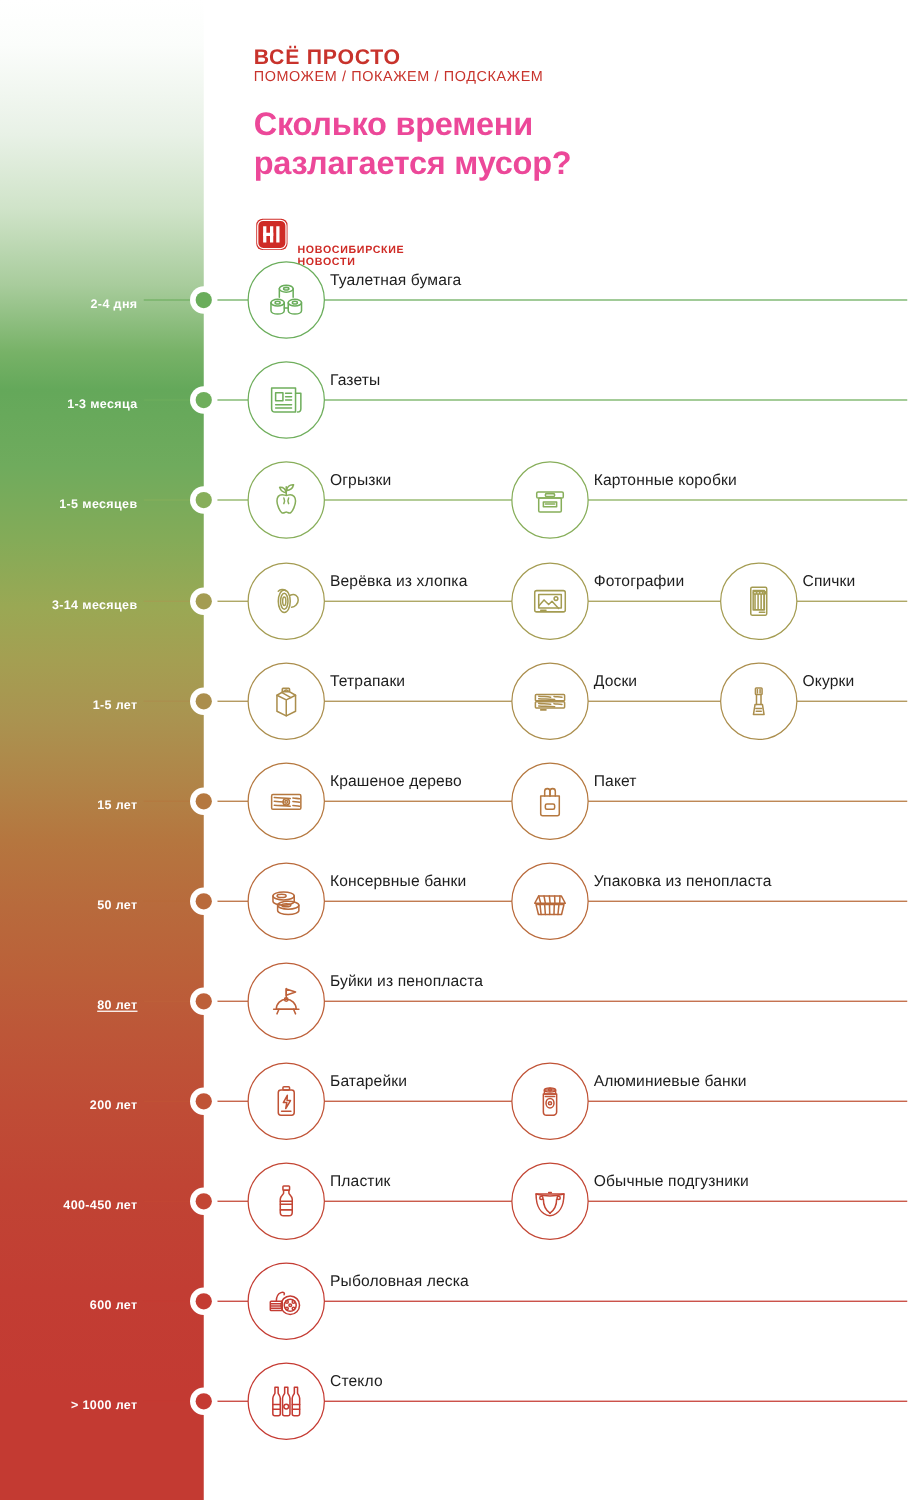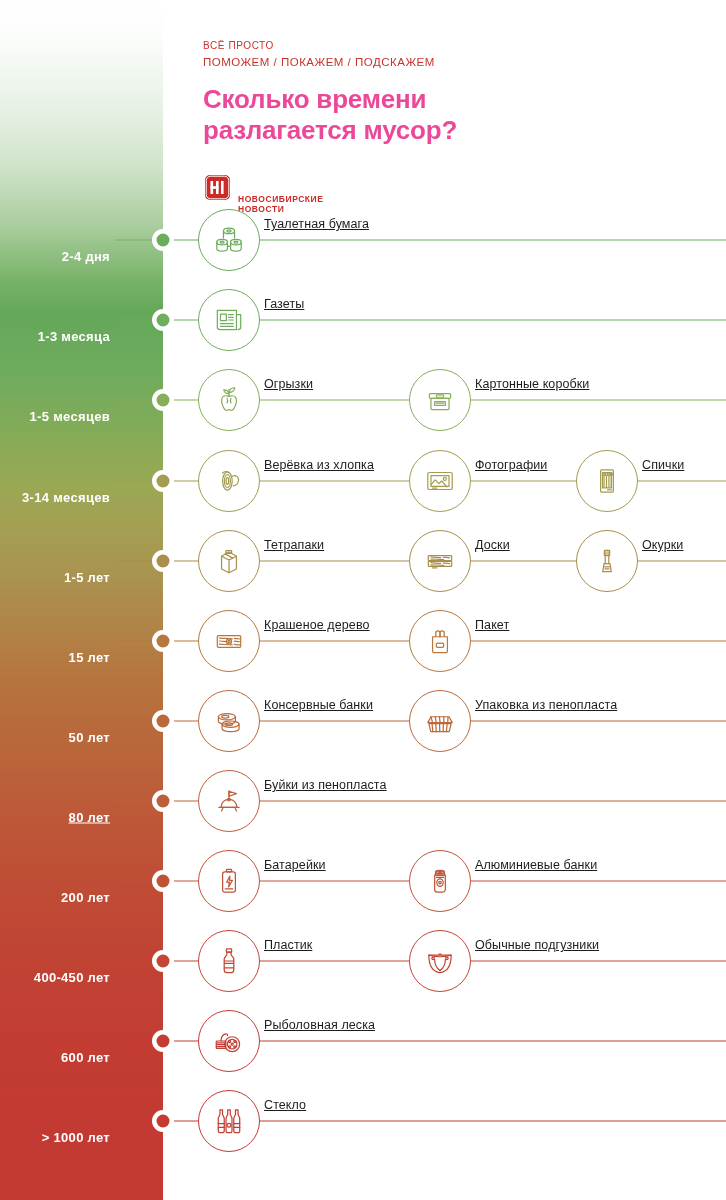--- a/index.html
+++ b/index.html
@@ -36,21 +36,21 @@
       #bf4d36 73.5%,
       #c04434 79%,
       #c23d33 86%,
       #c33a32 93%,
       #c33a32 100%);
   }
 
   
   .header{position:absolute;left:203px;top:38px;width:500px;}
   .kicker{
-    font-size:10px;font-weight:normal;letter-spacing:.6px;
+    font-size:17px;font-weight:bold;letter-spacing:.6px;
     color:#c8332c;line-height:15px;
   }
   .kicker-sub{
     font-size:11.5px;font-weight:normal;letter-spacing:.5px;
     color:#c8332c;line-height:16px;margin-top:1px;
   }
   .title{
     margin-top:14px;
     font-size:26px;font-weight:bold;color:#ec4899;
     line-height:31px;letter-spacing:-0.2px;
@@ -84,23 +84,23 @@
     background:#ffffff;
     transform:translate(-50%,-50%);
   }
   .dot i{
     position:absolute;left:50%;top:50%;
     width:13px;height:13px;border-radius:50%;
     transform:translate(-50%,-50%);
     display:block;
   }
   .time-label{
-    position:absolute;top:16px;right:0;
+    position:absolute;top:4px;right:0;
     transform:translateY(-50%);
-    color:#ffffff;font-size:13px;font-weight:bold;
+    color:#ffffff;font-size:10px;font-weight:bold;
     letter-spacing:.3px;white-space:nowrap;
   }
 
   
   .item{position:absolute;top:0;}
   .icon-circle{
     position:absolute;top:0;left:0;
     width:62px;height:62px;border-radius:50%;
     background:#ffffff;
     transform:translate(-50%,-50%);
@@ -110,21 +110,20 @@
   .icon-circle svg{
     position:absolute;left:50%;top:50%;
     transform:translate(-50%,-50%);
     display:block;
   }
   .item-label{
     position:absolute;top:-9px;left:35px;
     transform:translateY(-100%);
     color:#1d1d1d;font-size:12.5px;white-space:nowrap;
     letter-spacing:.1px;
-    text-decoration:underline;
   }
 </style>
 </head>
 <body>
 
 <div id="page">
 
   <div class="gradient-band"></div>
 
   <div class="header">

